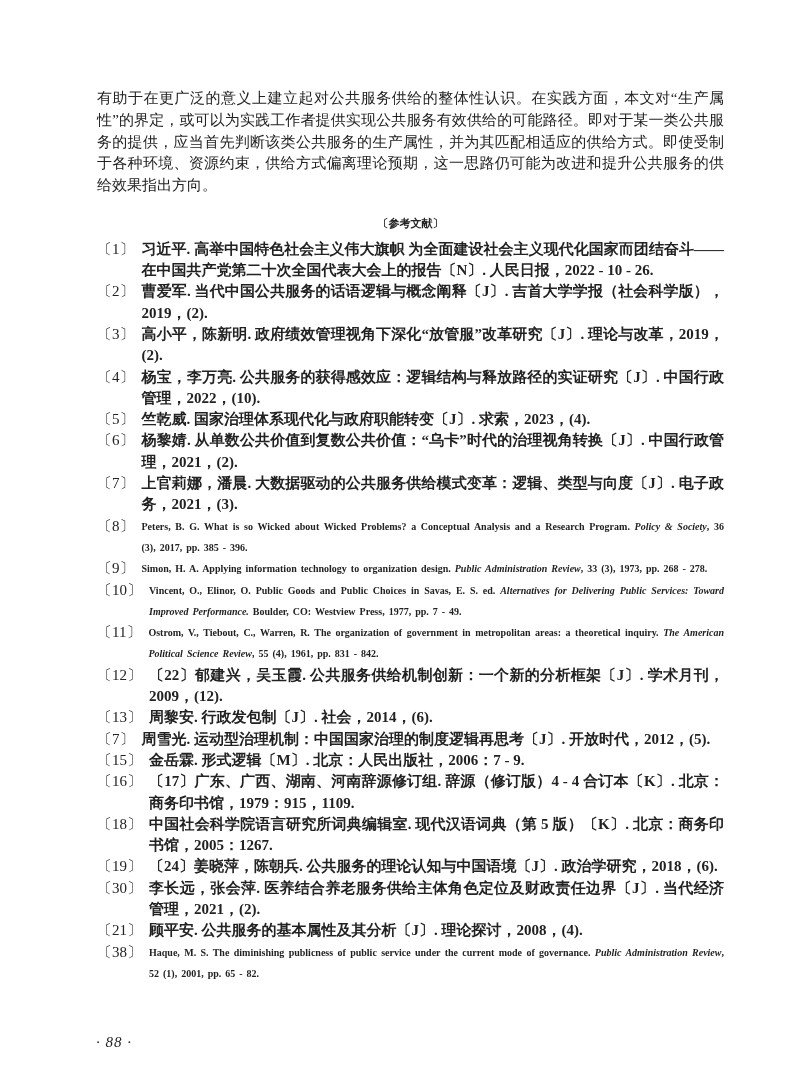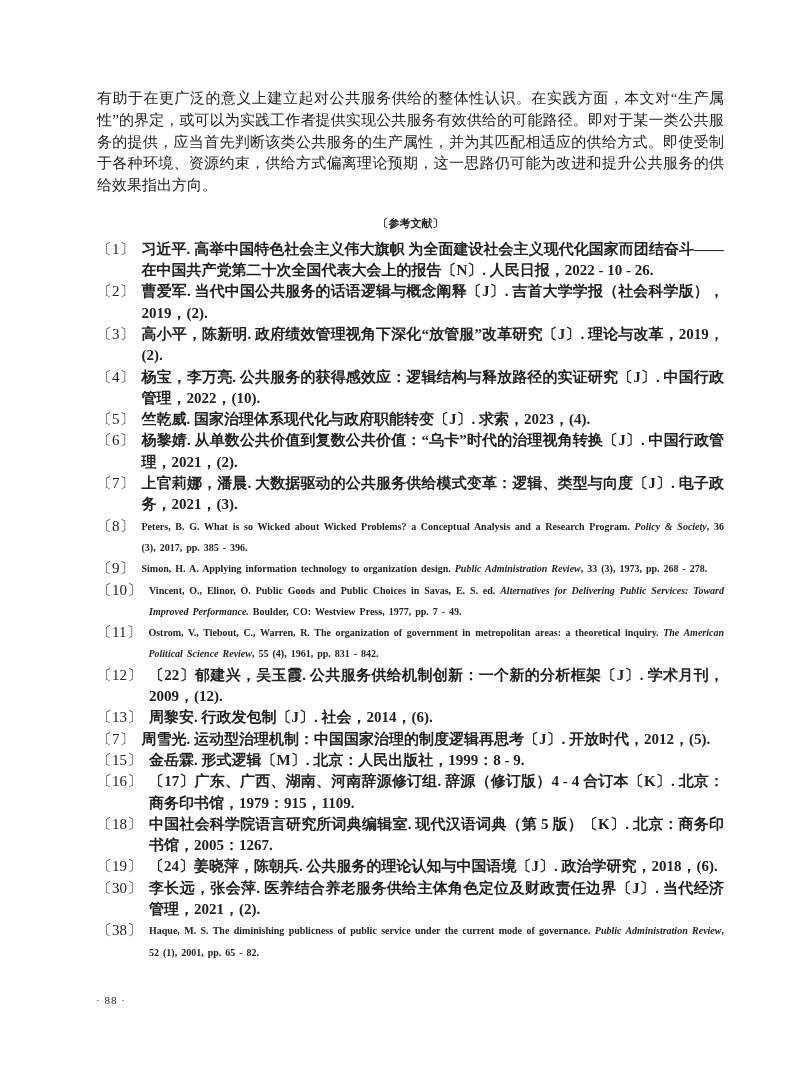--- a/index.html
+++ b/index.html
@@ -59,23 +59,24 @@
     font-size: 10px;
     line-height: 21.3px;
     word-spacing: 1.5px;
   }
   .italic {
     font-style: italic;
   }
   .page-number {
     position: absolute;
     left: 96px;
-    top: 994px;
-    font-size: 11px;
+    top: 1034px;
+    font-size: 15px;
     letter-spacing: 1px;
+    font-style: italic;
   }
 </style>
 </head>
 <body>
 
 <div class="page">
   <div class="content">
     <p class="intro">有助于在更广泛的意义上建立起对公共服务供给的整体性认识。在实践方面，本文对“生产属性”的界定，或可以为实践工作者提供实现公共服务有效供给的可能路径。即对于某一类公共服务的提供，应当首先判断该类公共服务的生产属性，并为其匹配相适应的供给方式。即使受制于各种环境、资源约束，供给方式偏离理论预期，这一思路仍可能为改进和提升公共服务的供给效果指出方向。</p>
     <h2 class="ref-heading">〔参考文献〕</h2>
     <div class="ref-list">
@@ -130,38 +131,42 @@
         <div class="ref-item zh">
           <span class="ref-num">〔13〕</span>
           <span class="ref-body"><span>周黎安. 行政发包制〔J〕. 社会，2014，(6).</span></span>
         </div>
         <div class="ref-item zh">
           <span class="ref-num">〔7〕</span>
           <span class="ref-body"><span>周雪光. 运动型治理机制：中国国家治理的制度逻辑再思考〔J〕. 开放时代，2012，(5).</span></span>
         </div>
         <div class="ref-item zh">
           <span class="ref-num">〔15〕</span>
-          <span class="ref-body"><span>金岳霖. 形式逻辑〔M〕. 北京：人民出版社，1999：8 - 9.</span></span>
+          <span class="ref-body"><span>金岳霖. 形式逻辑〔M〕. 北京：人民出版社，2006：7 - 9.</span></span>
         </div>
         <div class="ref-item zh">
           <span class="ref-num">〔16〕</span>
           <span class="ref-body"><span>〔17〕广东、广西、湖南、河南辞源修订组. 辞源（修订版）4 - 4 合订本〔K〕. 北京：商务印书馆，1979：915，1109.</span></span>
         </div>
         <div class="ref-item zh">
           <span class="ref-num">〔18〕</span>
           <span class="ref-body"><span>中国社会科学院语言研究所词典编辑室. 现代汉语词典（第 5 版）〔K〕. 北京：商务印书馆，2005：1267.</span></span>
         </div>
         <div class="ref-item zh">
           <span class="ref-num">〔19〕</span>
           <span class="ref-body"><span>〔24〕姜晓萍，陈朝兵. 公共服务的理论认知与中国语境〔J〕. 政治学研究，2018，(6).</span></span>
         </div>
         <div class="ref-item zh">
           <span class="ref-num">〔30〕</span>
           <span class="ref-body"><span>李长远，张会萍. 医养结合养老服务供给主体角色定位及财政责任边界〔J〕. 当代经济管理，2021，(2).</span></span>
         </div>
+        <div class="ref-item zh">
+          <span class="ref-num">〔21〕</span>
+          <span class="ref-body"><span>顾平安. 公共服务的基本属性及其分析〔J〕. 理论探讨，2008，(4).</span></span>
+        </div>
         <div class="ref-item en">
           <span class="ref-num">〔38〕</span>
           <span class="ref-body"><span>Haque, M. S. The diminishing publicness of public service under the current mode of governance. </span><span class="italic">Public Administration Review</span><span>, 52 (1), 2001, pp. 65 - 82.</span></span>
         </div>
       </div>
   </div>
   <div class="page-number">· 88 ·</div>
 </div>
 
 </body></html>

